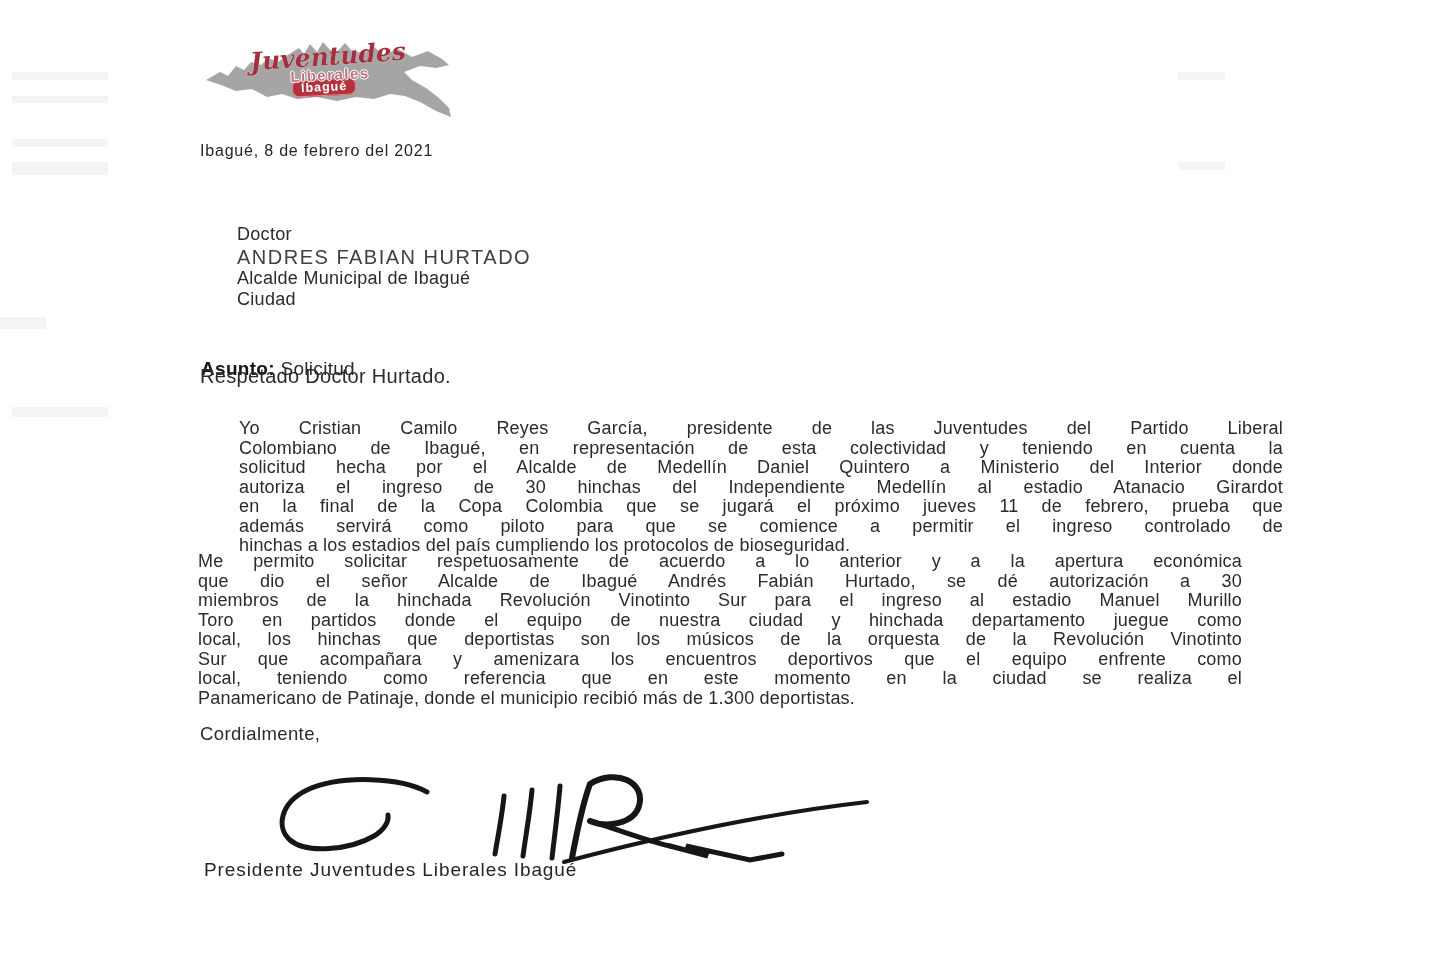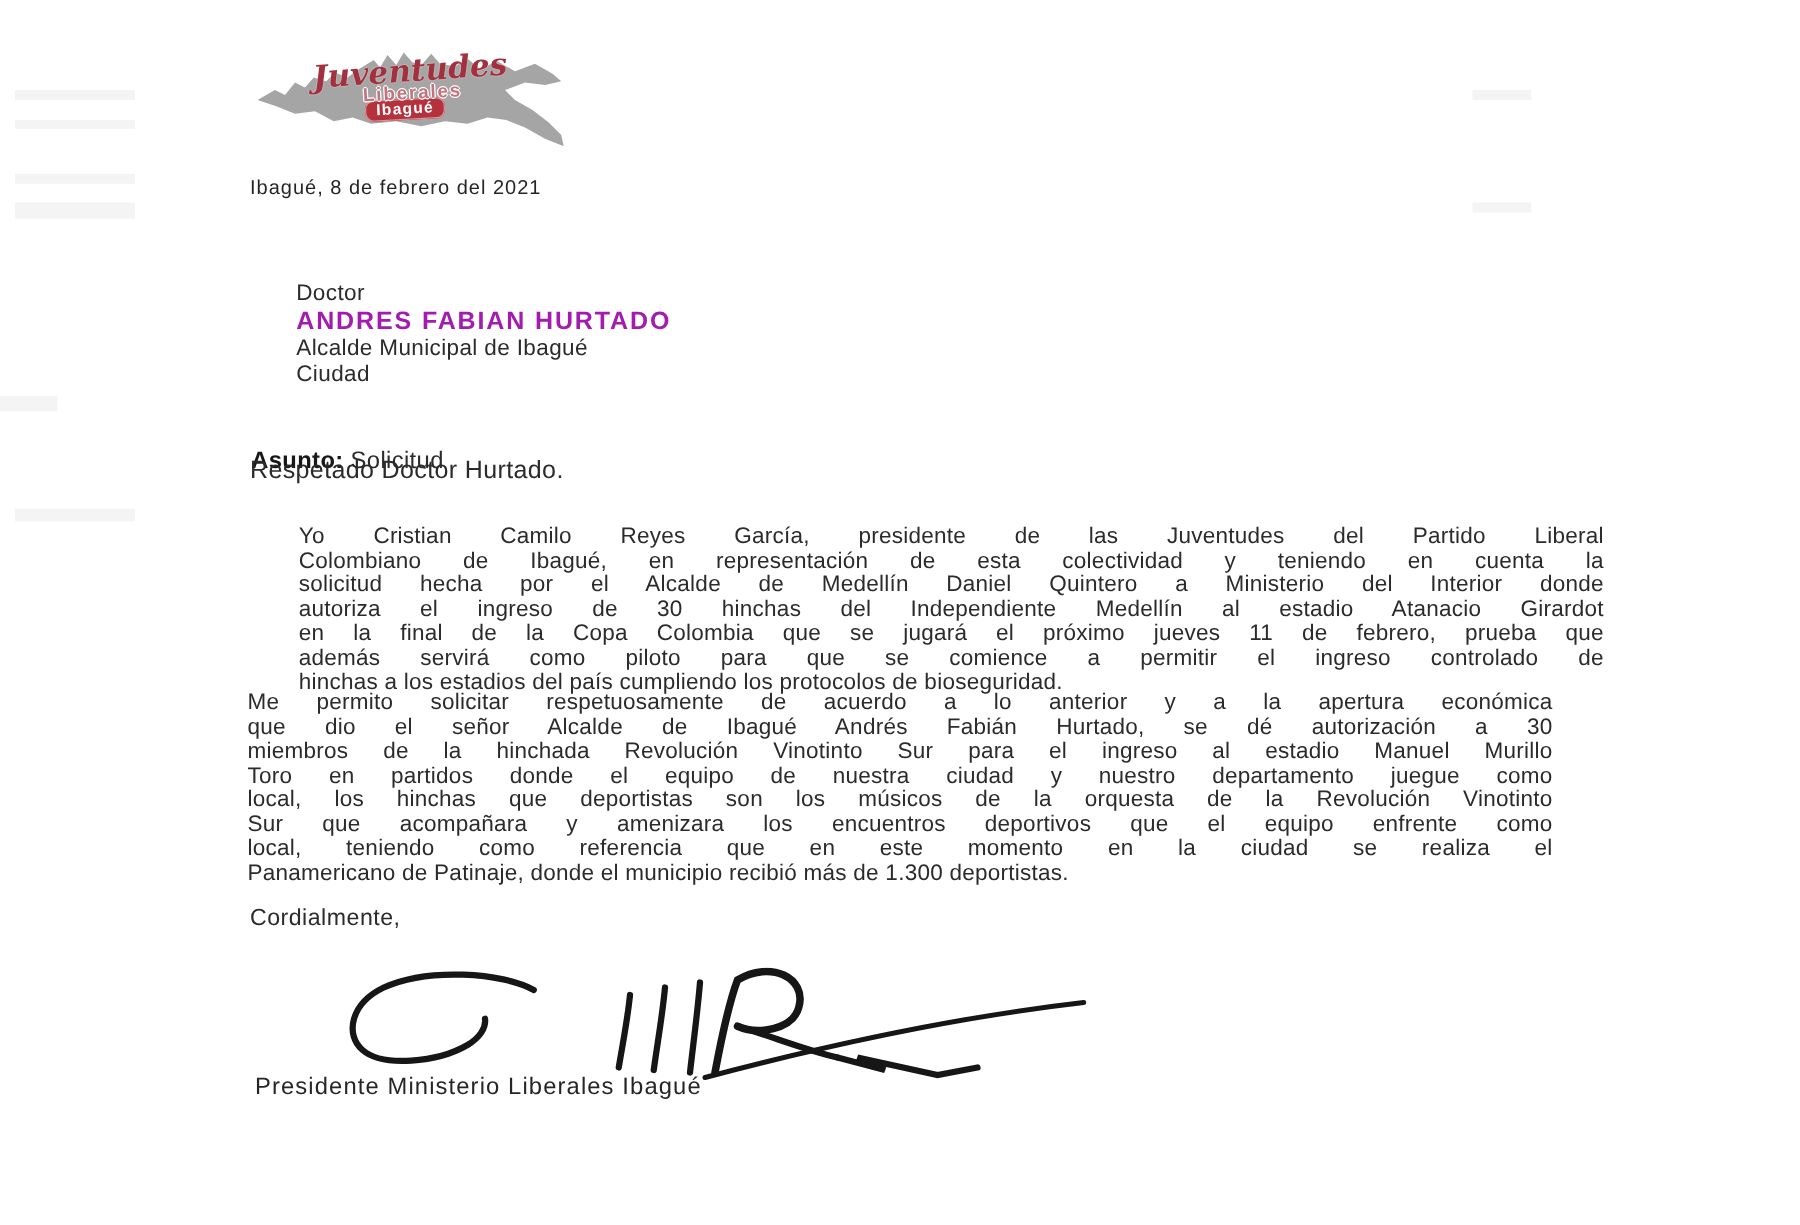--- a/index.html
+++ b/index.html
@@ -30,21 +30,21 @@
     text-shadow:-1px 0 0 #fff,1px 0 0 #fff,0 -1px 0 #fff,0 1px 0 #fff;
   }
   .logo-badge{
     position:absolute;left:86px;top:41px;
     background:#b5323d;color:#ffffff;font-weight:bold;font-size:12.5px;
     padding:1px 9px 2px 9px;border-radius:7px;transform:rotate(-3deg);
     letter-spacing:1px;box-shadow:0 0 0 1px #d8949b inset;
   }
   .date-line{position:absolute;left:200px;top:142px;font-size:16px;letter-spacing:0.8px;color:#262626;}
   .recipient{position:absolute;left:201px;top:224px;font-size:18px;line-height:21.5px;letter-spacing:0.3px;margin-left:36px;}
-  .recipient .r-name{font-weight:bold;font-size:20px;letter-spacing:1.5px;line-height:22px;color:#a21caf;}
+  .recipient .r-name{font-weight:normal;font-size:20px;letter-spacing:1.5px;line-height:22px;color:#404040;}
   .subject{position:absolute;left:201px;top:315px;font-size:19px;letter-spacing:0.3px;margin-top:43px;}
   .subject .s-label{font-weight:bold;color:#171717;}
   .greeting{position:absolute;left:200px;top:365px;font-size:20px;letter-spacing:0.3px;}
   .para{
     position:absolute;left:198px;width:1044px;
     font-size:18px;line-height:19.5px;letter-spacing:0.2px;color:#2b2b2b;
   }
   .p1{top:419px;margin-left:41px;}
   .p2{top:552px;}
   .jline{text-align:justify;text-align-last:justify;white-space:normal;}
@@ -105,21 +105,21 @@
     <div class="jline">autoriza el ingreso de 30 hinchas del Independiente Medellín al estadio Atanacio Girardot</div>
     <div class="jline">en la final de la Copa Colombia que se jugará el próximo jueves 11 de febrero, prueba que</div>
     <div class="jline">además servirá como piloto para que se comience a permitir el ingreso controlado de</div>
     <div class="jlast">hinchas a los estadios del país cumpliendo los protocolos de bioseguridad.</div>
   </div>
 
   <div class="para p2">
     <div class="jline">Me permito solicitar respetuosamente de acuerdo a lo anterior y a la apertura económica</div>
     <div class="jline">que dio el señor Alcalde de Ibagué Andrés Fabián Hurtado, se dé autorización a 30</div>
     <div class="jline">miembros de la hinchada Revolución Vinotinto Sur para el ingreso al estadio Manuel Murillo</div>
-    <div class="jline">Toro en partidos donde el equipo de nuestra ciudad y nuestro departamento juegue como</div>
+    <div class="jline">Toro en partidos donde el equipo de nuestra ciudad y hinchada departamento juegue como</div>
     <div class="jline">local, los hinchas que deportistas son los músicos de la orquesta de la Revolución Vinotinto</div>
     <div class="jline">Sur que acompañara y amenizara los encuentros deportivos que el equipo enfrente como</div>
     <div class="jline">local, teniendo como referencia que en este momento en la ciudad se realiza el</div>
     <div class="jlast">Panamericano de Patinaje, donde el municipio recibió más de 1.300 deportistas.</div>
   </div>
 
   <div class="closing">Cordialmente,</div>
 
   <div class="signature">
     <svg width="610" height="96" viewBox="0 0 610 96">
@@ -129,15 +129,15 @@
         <path stroke-width="5" d="M260,16 C258,38 254,60 251,82"></path>
         <path stroke-width="5" d="M288,12 C286,36 283,58 280,84"></path>
         <path stroke-width="6" d="M300,84 C306,52 312,26 318,10 C344,-6 374,8 367,32 C362,50 334,54 318,47"></path>
         <path stroke-width="5" d="M318,47 C348,56 372,66 398,72"></path>
         <path stroke-width="4" d="M292,88 C390,62 490,40 595,28"></path>
         <path stroke-width="5" d="M398,72 L436,82 L414,72 L478,86 L510,80"></path>
       </g>
     </svg>
   </div>
 
-  <div class="signer-title">Presidente Ministerio Liberales Ibagué</div>
+  <div class="signer-title">Presidente Juventudes Liberales Ibagué</div>
 
 </div>
 
 </body></html>

